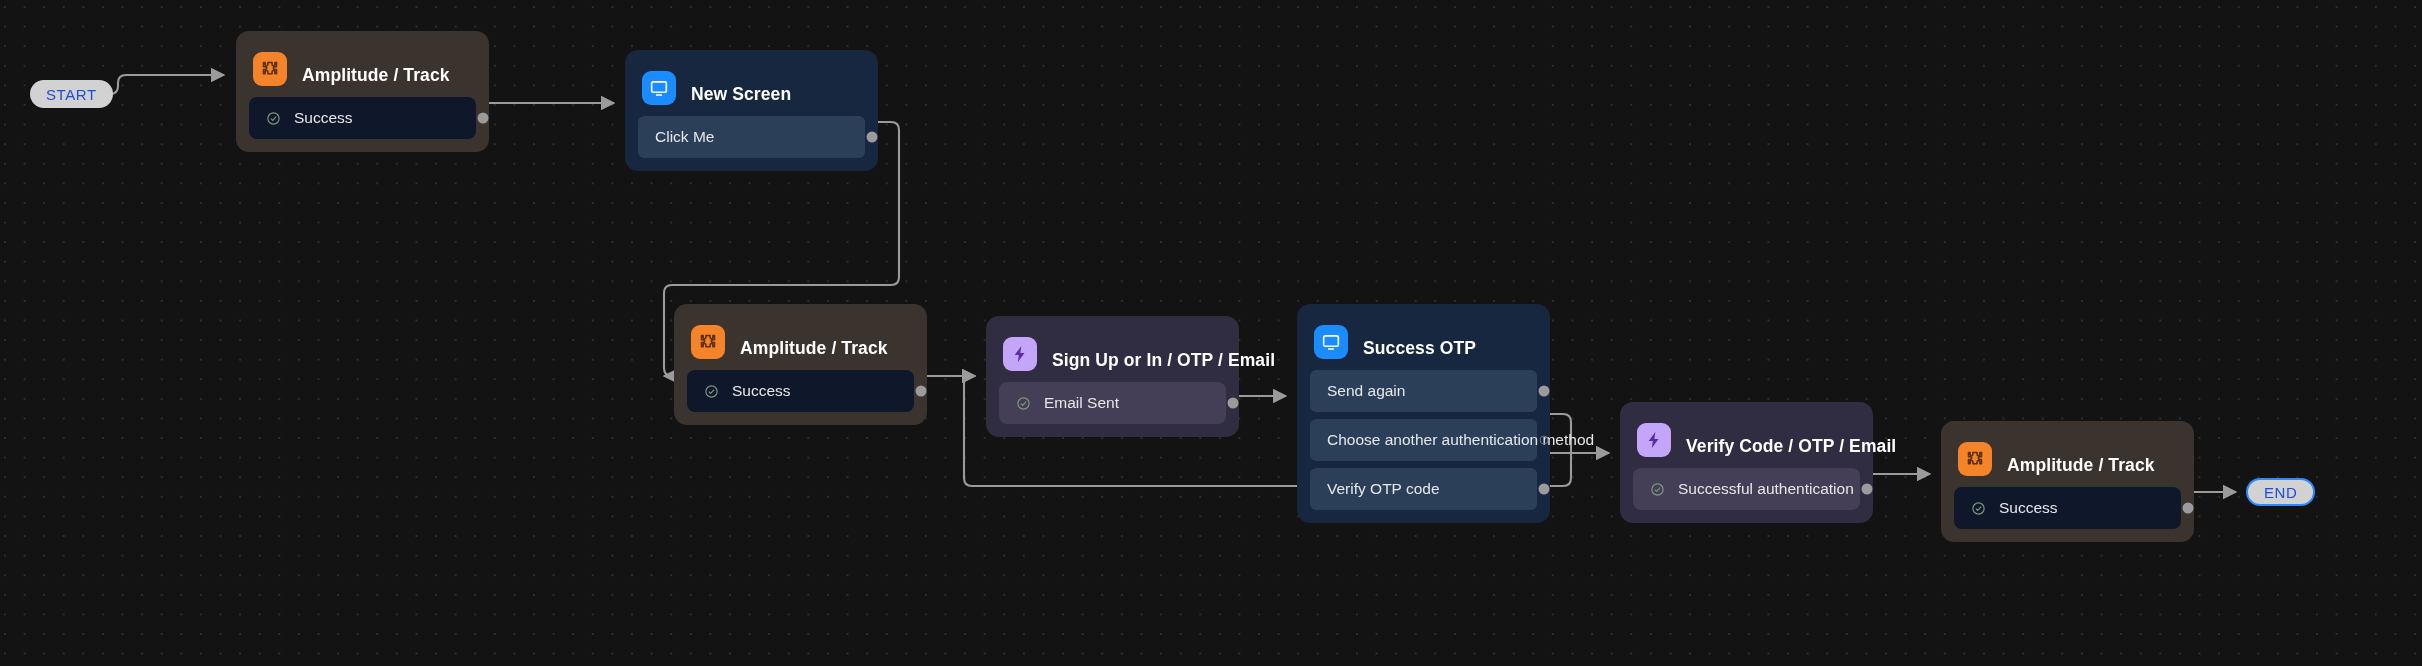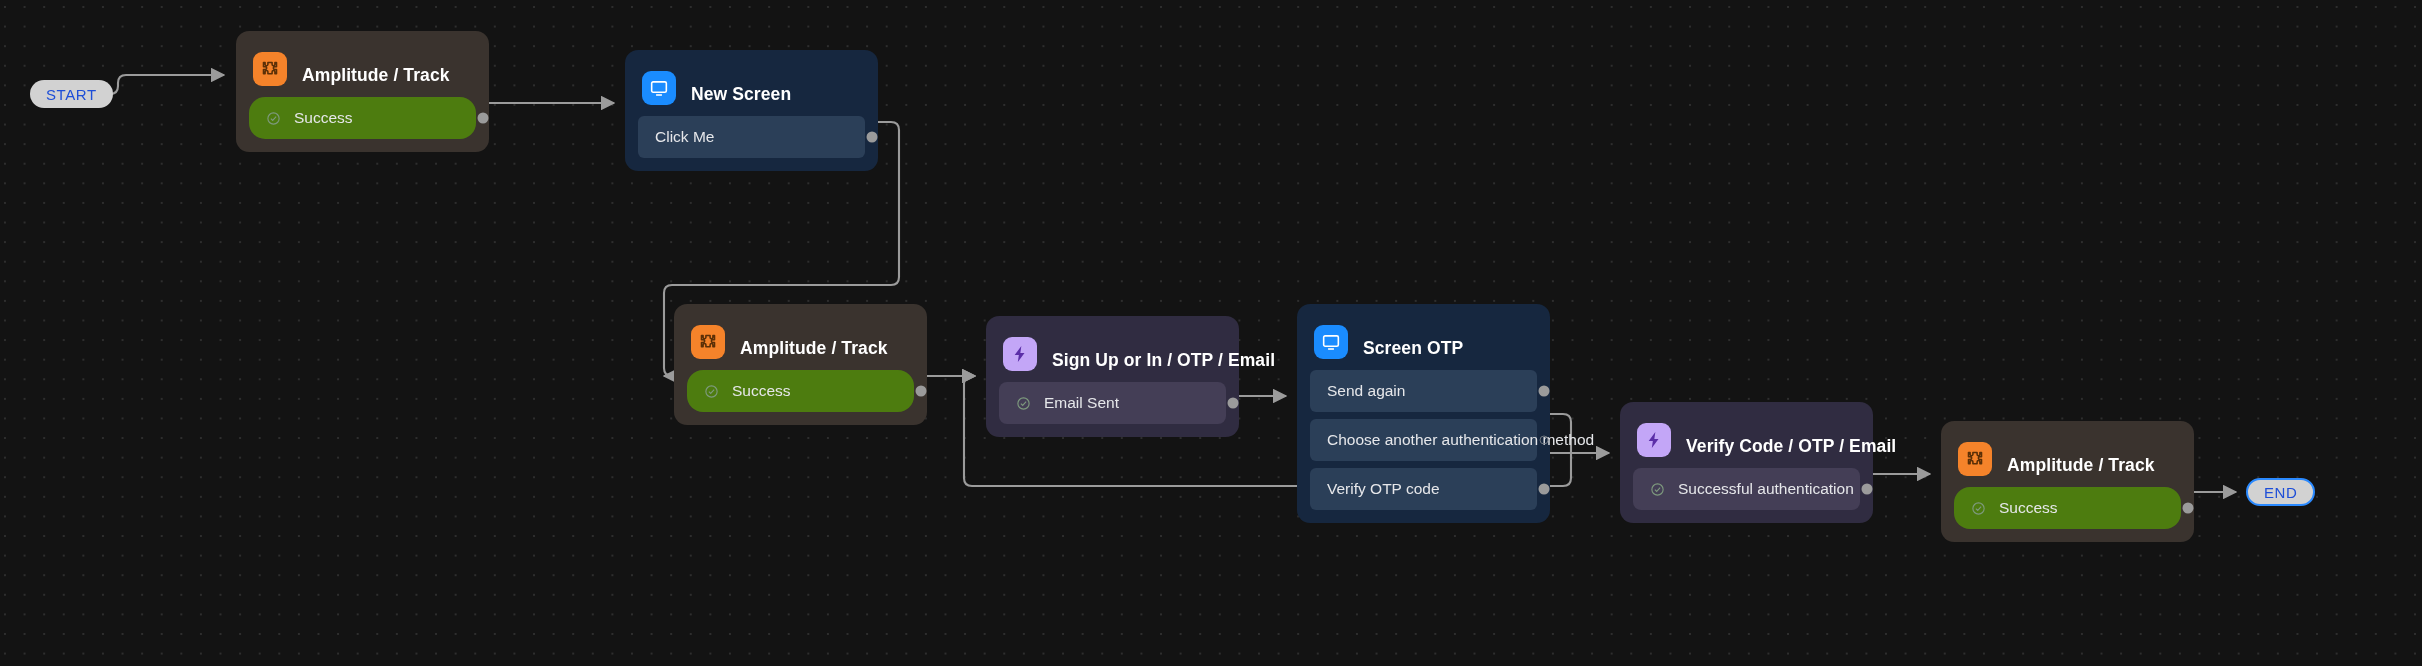--- a/index.html
+++ b/index.html
@@ -93,21 +93,21 @@
   .handle.filled { background: #9b9b9b; }
   .handle.hollow {
     background: transparent;
     border: 1.4px solid #6d757f;
     width: 9px; height: 9px;
   }
 
   
   .node.amplitude { background: #3a332e; }
   .node.amplitude .node-icon { background: #f5832a; }
-  .node.amplitude .row { background: #4d7c0f; border-radius: 16px; }
+  .node.amplitude .row { background: #0f172a; }
 
   
   .node.screen { background: #16273f; }
   .node.screen .node-icon { background: #1a8cff; }
   .node.screen .row { background: #2b3f58; border-radius: 6px; }
 
   
   .node.auth { background: #302c41; }
   .node.auth .node-icon { background: #c3a6f7; }
   .node.auth .row { background: #443e56; }
@@ -259,21 +259,21 @@
   </div>
 
   <div class="node screen" style="left:1297px; top:304px; width:253px;">
     <div class="node-head">
       <div class="node-icon">
         <svg width="20" height="20" viewBox="0 0 24 24" fill="none" stroke="#ffffff" stroke-width="1.9" stroke-linejoin="round">
           <rect x="3.2" y="4.6" width="17.6" height="12.4" rx="1.7"></rect>
           <path d="M8.5 20.4h7"></path>
         </svg>
       </div>
-      <div class="node-title">Screen OTP</div>
+      <div class="node-title">Success OTP</div>
     </div>
     <div class="rows">
       <div class="row">
         <span class="row-label">Send again</span>
         <span class="handle filled"></span>
       </div>
       <div class="row">
         <span class="row-label">Choose another authentication method</span>
         <span class="handle hollow"></span>
       </div>

